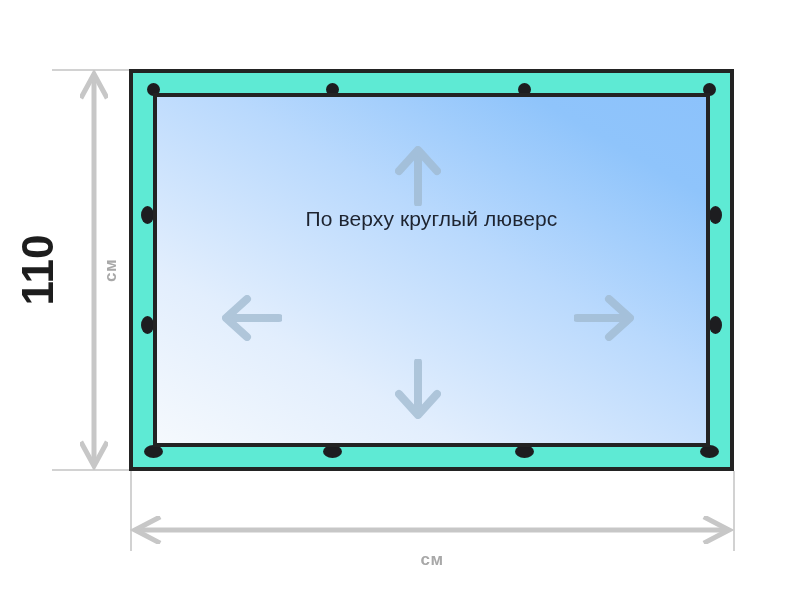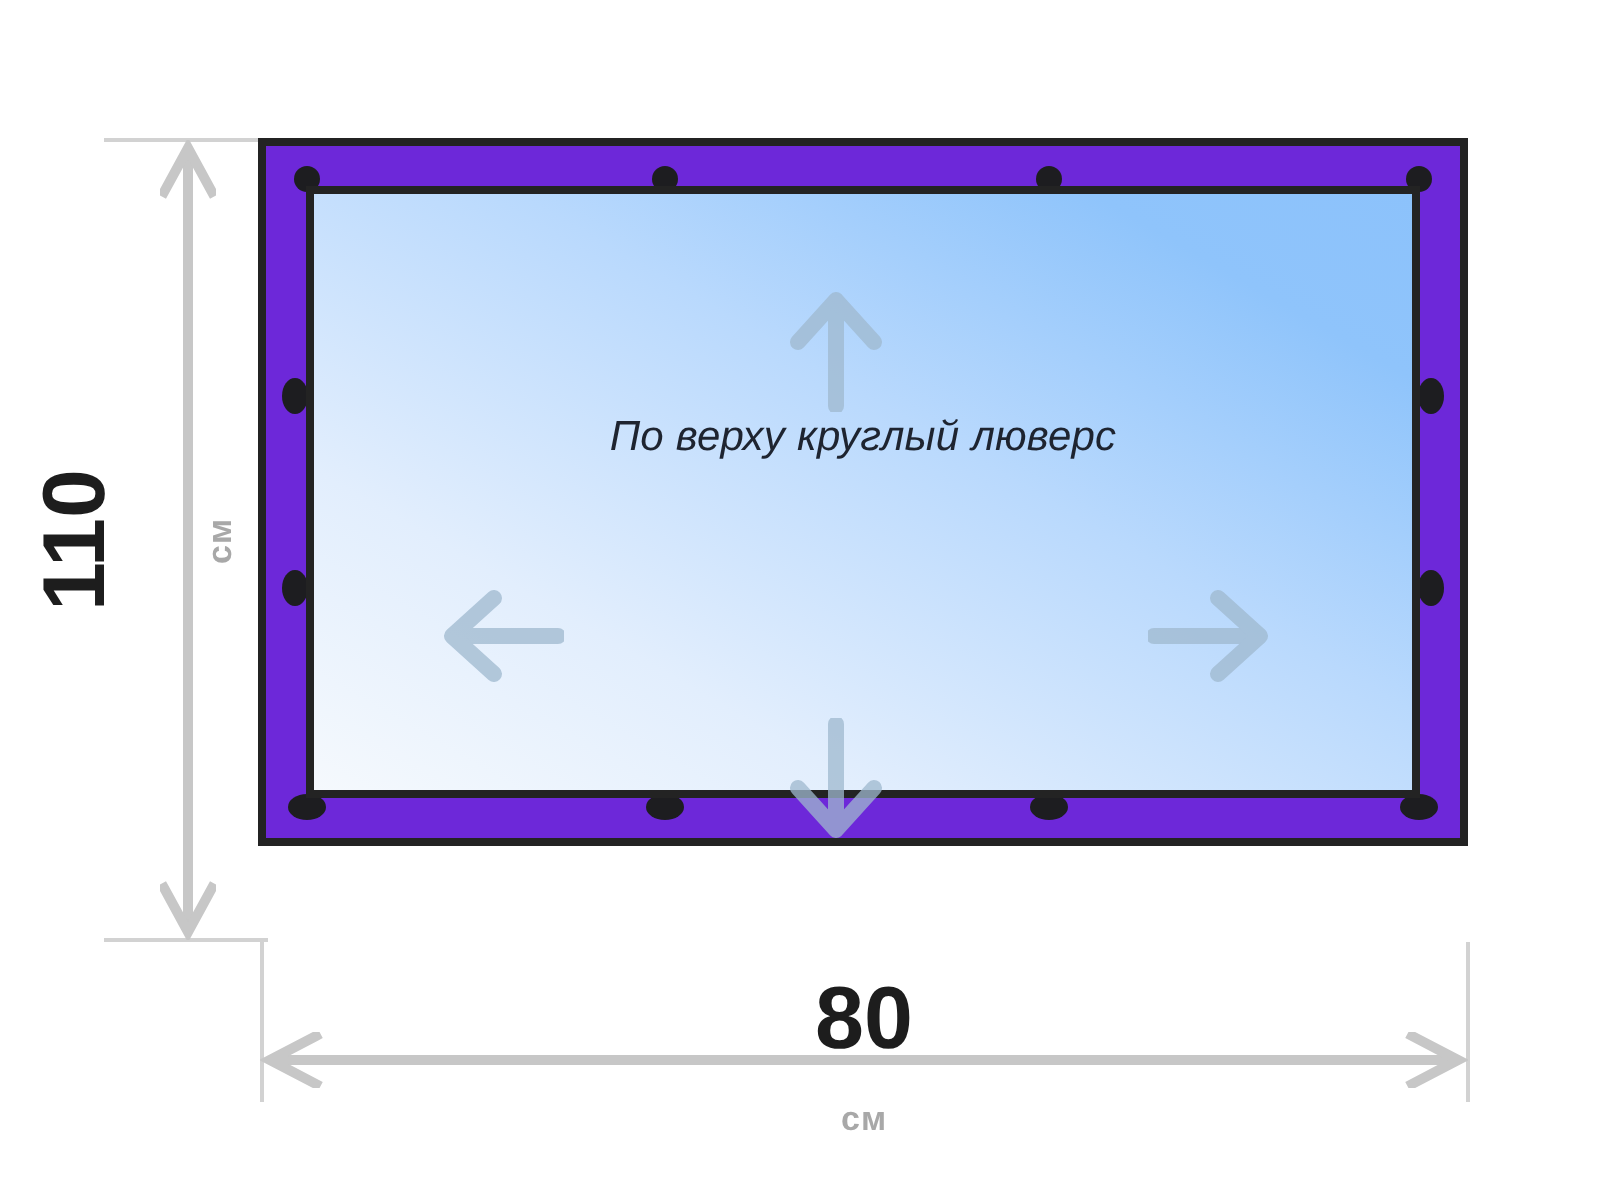--- a/index.html
+++ b/index.html
@@ -21,25 +21,24 @@
     width: 800px;
     height: 600px;
   }
 
   
   .curtain-frame {
     position: absolute;
     left: 129px;
     top: 69px;
     width: 605px;
-    height: 354px;
-    background: #6d28d9;
+    height: 402px;
+    background: #5eead4;
     border: 4px solid #232323;
     box-sizing: border-box;
-    font-style: italic;
   }
 
   .curtain-panel {
     position: absolute;
     left: 20px;
     top: 20px;
     right: 20px;
     bottom: 20px;
     background: linear-gradient(30deg, #f5f9fd 0%, #e2eefd 26%, #b9d9fd 58%, #8fc4fb 85%, #8cc2fb 100%);
     border: 4px solid #232323;
@@ -140,21 +139,20 @@
   <div class="dim-ext v" style="left:733px; top:471px; height:80px;"></div>
 
   <div class="dim-arrow" style="left:130px; top:516px;">
     <svg width="604" height="28" viewBox="0 0 604 28">
       <line x1="7" y1="14" x2="597" y2="14" stroke="#c7c7c7" stroke-width="5"></line>
       <polyline points="28,2 5,14 28,26" fill="none" stroke="#c7c7c7" stroke-width="5" stroke-linecap="square"></polyline>
       <polyline points="576,2 599,14 576,26" fill="none" stroke="#c7c7c7" stroke-width="5" stroke-linecap="square"></polyline>
     </svg>
   </div>
 
-  <div class="dim-value" style="left:332px; top:488px; width:200px; text-align:center;">80</div>
 
   <div class="dim-unit" style="left:332px; top:551px; width:200px; text-align:center;">см</div>
 
   <div class="curtain-frame">
 
     <div class="grommet top" style="left:3.5%;"></div>
     <div class="grommet top" style="left:33.5%;"></div>
     <div class="grommet top" style="left:65.5%;"></div>
     <div class="grommet top" style="left:96.5%;"></div>
 

